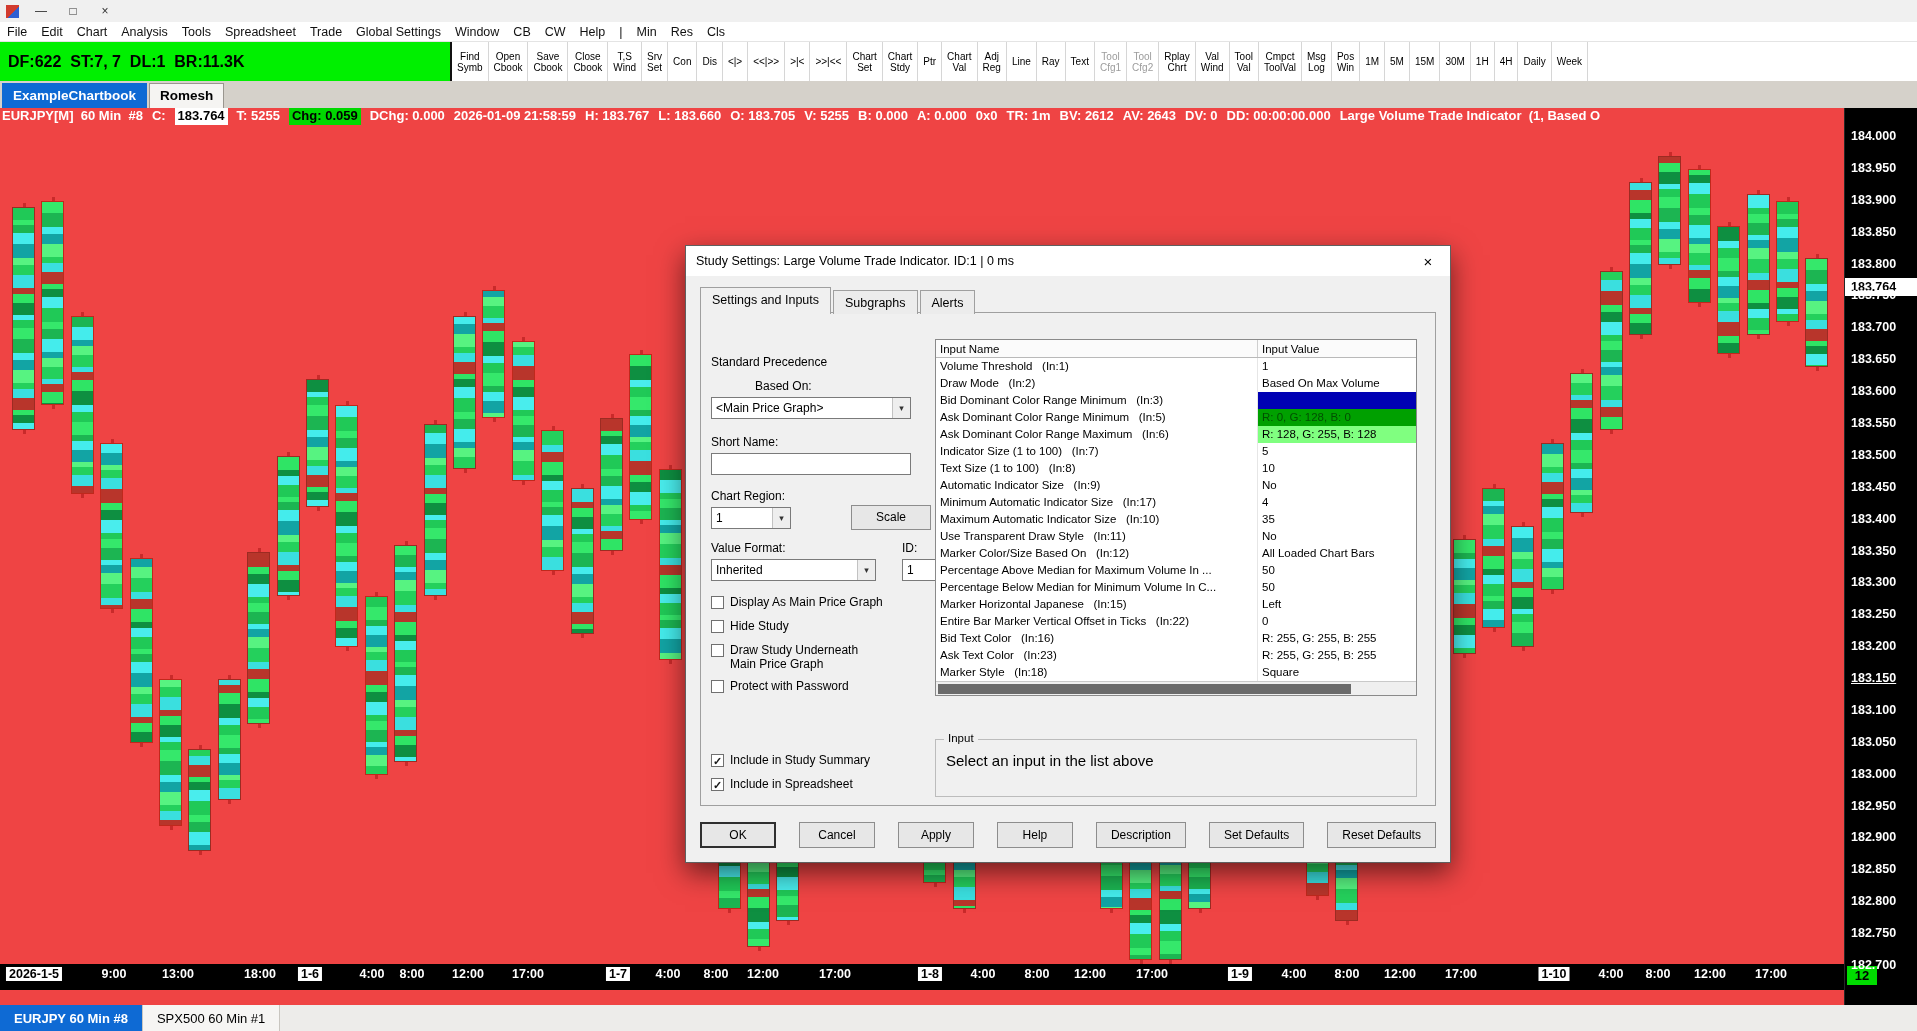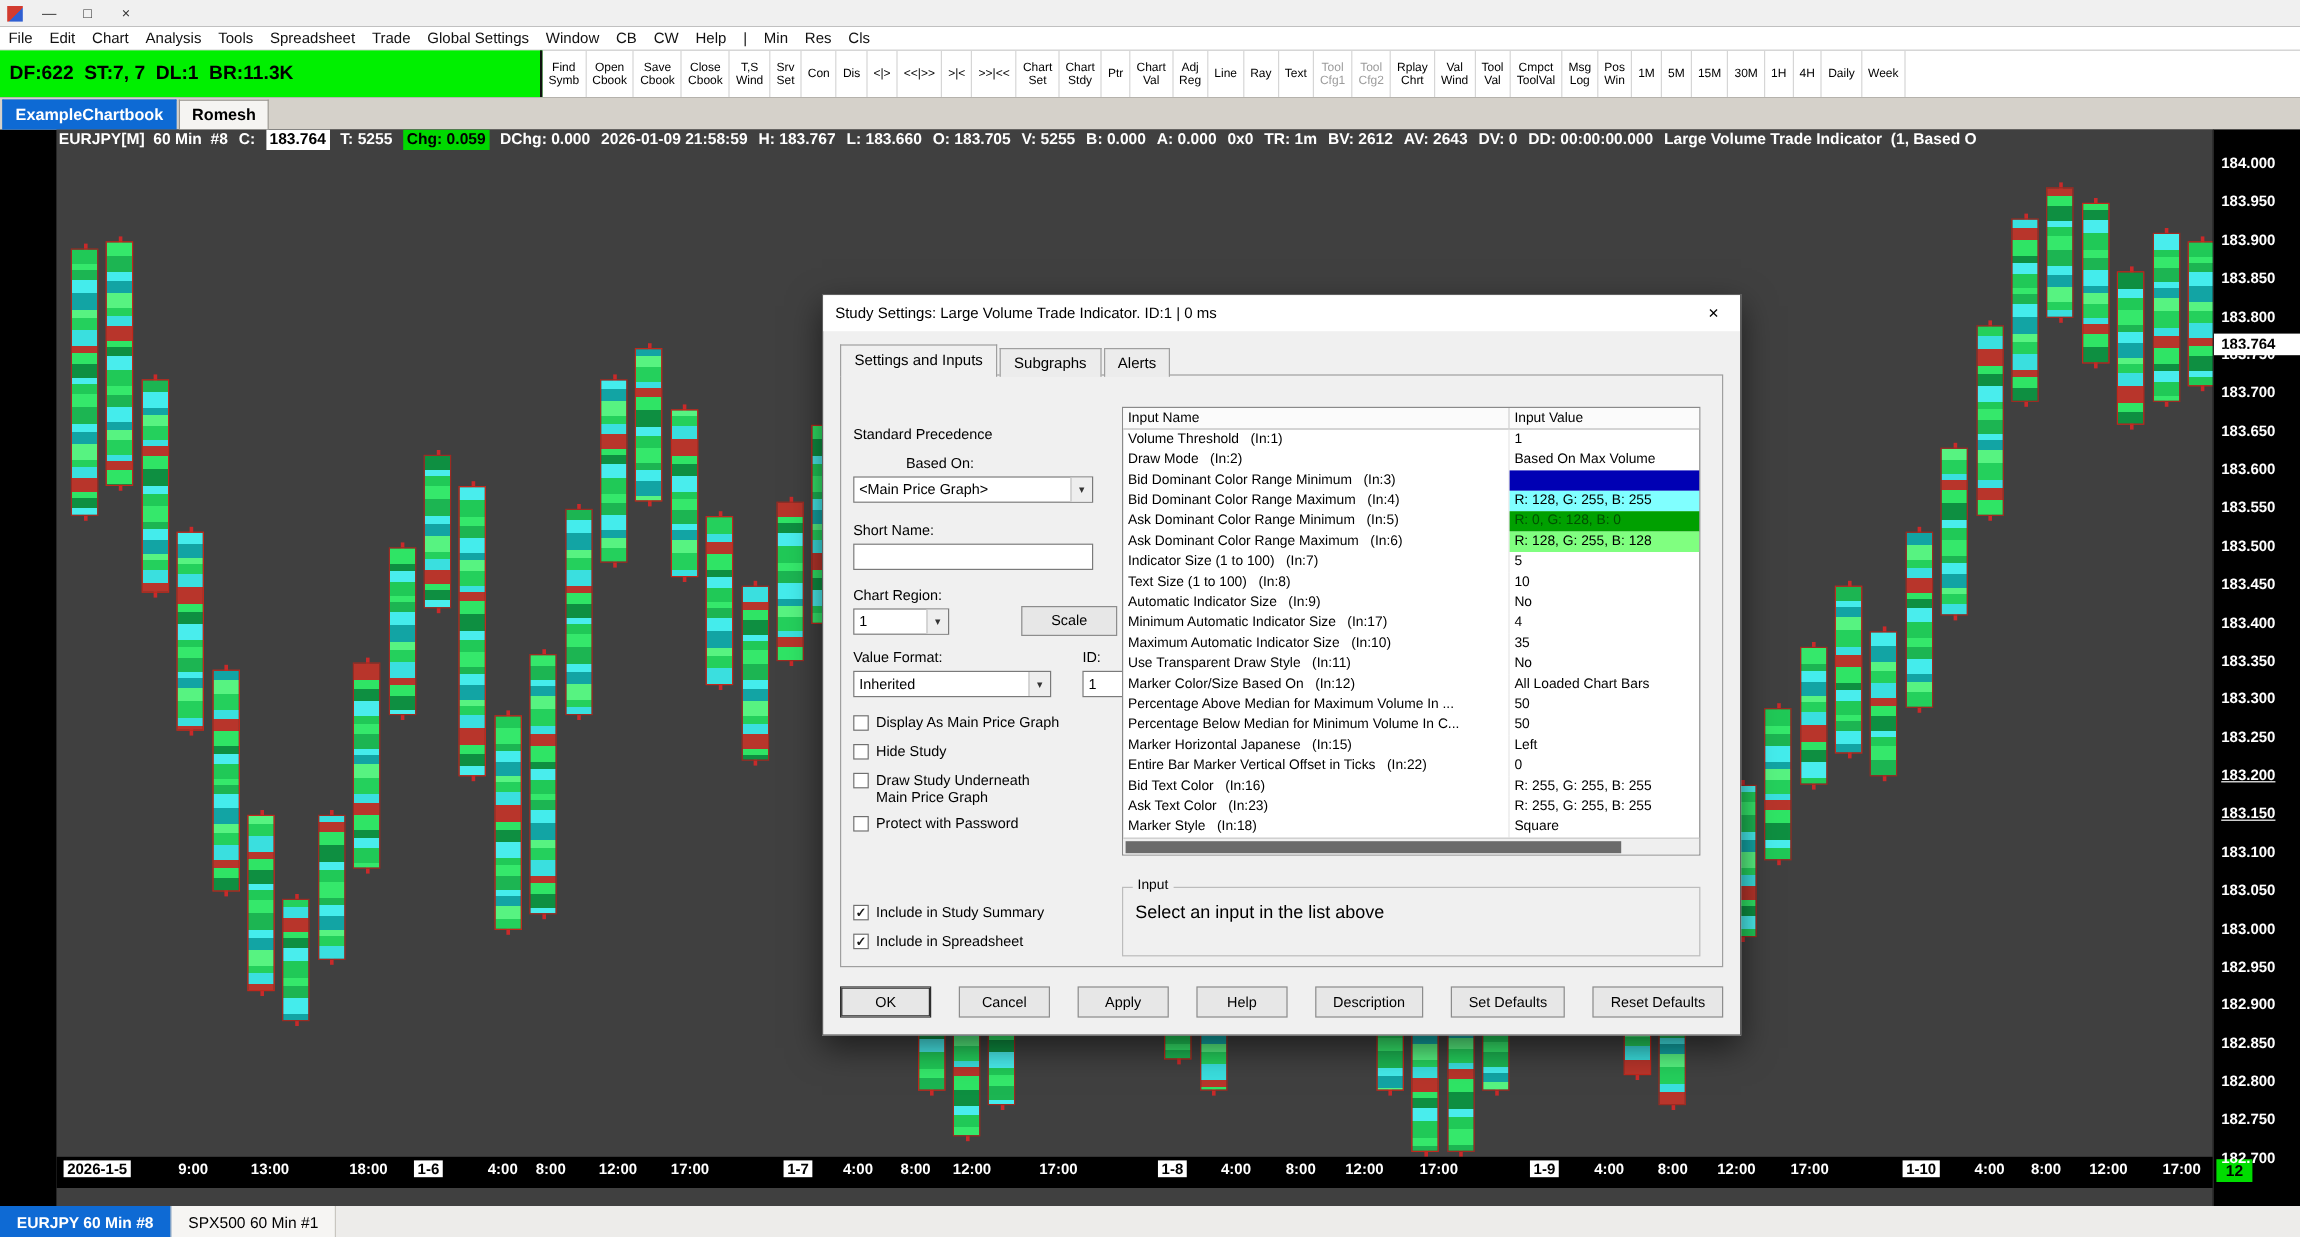--- a/index.html
+++ b/index.html
@@ -26,21 +26,21 @@
   .tb-btn { display:flex; flex-direction:column; justify-content:center; align-items:center;
     padding:1px 5px; font-size:10px; line-height:11px; color:#000; border-right:1px solid #d6d6d6; white-space:nowrap; }
   .tb-btn.disabled { color:#9c9c9c; }
 
   .cb-tabbar { position:absolute; top:81px; left:0; right:0; height:27px; background:#d5d1ca;
     display:flex; align-items:flex-end; padding-left:2px; }
   .cb-tab { font-size:13.5px; font-weight:bold; padding:4px 10px 5px; margin-right:2px; border:1px solid #9a968f; border-bottom:none; background:#f5f4f2; color:#000; }
   .cb-tab.active { background:#0e6ad4; color:#fff; border-color:#0e6ad4; }
 
   
-  .chart-region { position:absolute; top:108px; left:0; right:0; height:906px; background:#404040; overflow:hidden;margin-left:47px; }
+  .chart-region { position:absolute; top:108px; left:0; right:0; height:906px; background:#ef4444; overflow:hidden; }
   .status-line { position:absolute; top:0; left:2px; width:1840px; height:17px; display:flex; gap:9px;
     color:#fff; font-size:13px; font-weight:bold; white-space:pre; overflow:hidden; z-index:5; }
   .seg { white-space:pre; }
   .seg.white { background:#fff; color:#000; padding:0 3px; }
   .seg.green { background:#00d800; color:#000; padding:0 3px; }
 
   .candles { position:absolute; top:0; left:0; right:73px; bottom:0; }
   .candle { position:absolute; top:0; }
   .candle .wick { position:absolute; width:3px; }
   .candle .body { position:absolute; left:0; border:1px solid #9c2b22; }
@@ -569,21 +569,21 @@
         <div class="price-label" style="top: 212.31px;">183.700</div>
         <div class="price-label" style="top: 244.195px;">183.650</div>
         <div class="price-label" style="top: 276.08px;">183.600</div>
         <div class="price-label" style="top: 307.965px;">183.550</div>
         <div class="price-label" style="top: 339.85px;">183.500</div>
         <div class="price-label" style="top: 371.735px;">183.450</div>
         <div class="price-label" style="top: 403.62px;">183.400</div>
         <div class="price-label" style="top: 435.505px;">183.350</div>
         <div class="price-label" style="top: 467.39px;">183.300</div>
         <div class="price-label" style="top: 499.275px;">183.250</div>
-        <div class="price-label" style="top: 531.16px; text-decoration: underline;">183.200</div>
+        <div class="price-label" style="top: 531.16px;">183.200</div>
         <div class="price-label" style="top: 563.045px; text-decoration: underline;">183.150</div>
         <div class="price-label" style="top: 594.93px;">183.100</div>
         <div class="price-label" style="top: 626.815px;">183.050</div>
         <div class="price-label" style="top: 658.7px;">183.000</div>
         <div class="price-label" style="top: 690.585px;">182.950</div>
         <div class="price-label" style="top: 722.47px;">182.900</div>
         <div class="price-label" style="top: 754.355px;">182.850</div>
         <div class="price-label" style="top: 786.24px;">182.800</div>
         <div class="price-label" style="top: 818.125px;">182.750</div>
         <div class="price-label" style="top: 850.01px;">182.700</div>
@@ -640,24 +640,20 @@
             </div>
             <div class="itrow">
               <div class="itname">Draw Mode   (In:2)</div>
               <div class="itval">Based On Max Volume</div>
             </div>
             <div class="itrow">
               <div class="itname">Bid Dominant Color Range Minimum   (In:3)</div>
               <div class="itval" style="background: rgb(0, 0, 180);"></div>
             </div>
             <div class="itrow">
-              <div class="itname">Bid Dominant Color Range Maximum   (In:4)</div>
-              <div class="itval" style="background: rgb(128, 255, 255); color: rgb(0, 0, 0);">R: 128, G: 255, B: 255</div>
-            </div>
-            <div class="itrow">
               <div class="itname">Ask Dominant Color Range Minimum   (In:5)</div>
               <div class="itval" style="background: rgb(0, 160, 0); color: rgb(0, 80, 0);">R: 0, G: 128, B: 0</div>
             </div>
             <div class="itrow">
               <div class="itname">Ask Dominant Color Range Maximum   (In:6)</div>
               <div class="itval" style="background: rgb(128, 255, 128); color: rgb(0, 0, 0);">R: 128, G: 255, B: 128</div>
             </div>
             <div class="itrow">
               <div class="itname">Indicator Size (1 to 100)   (In:7)</div>
               <div class="itval">5</div>

